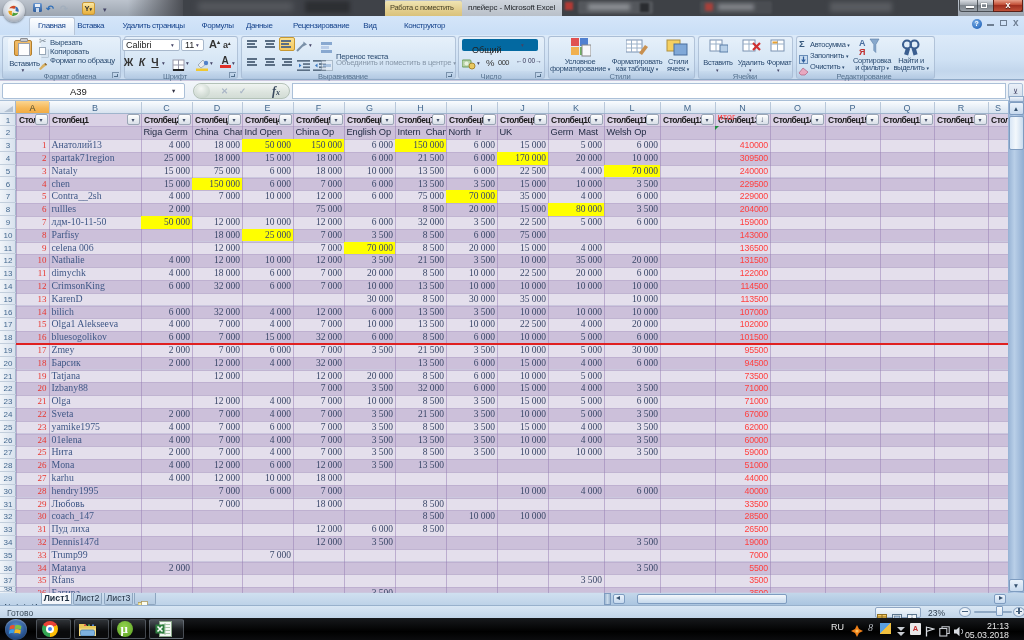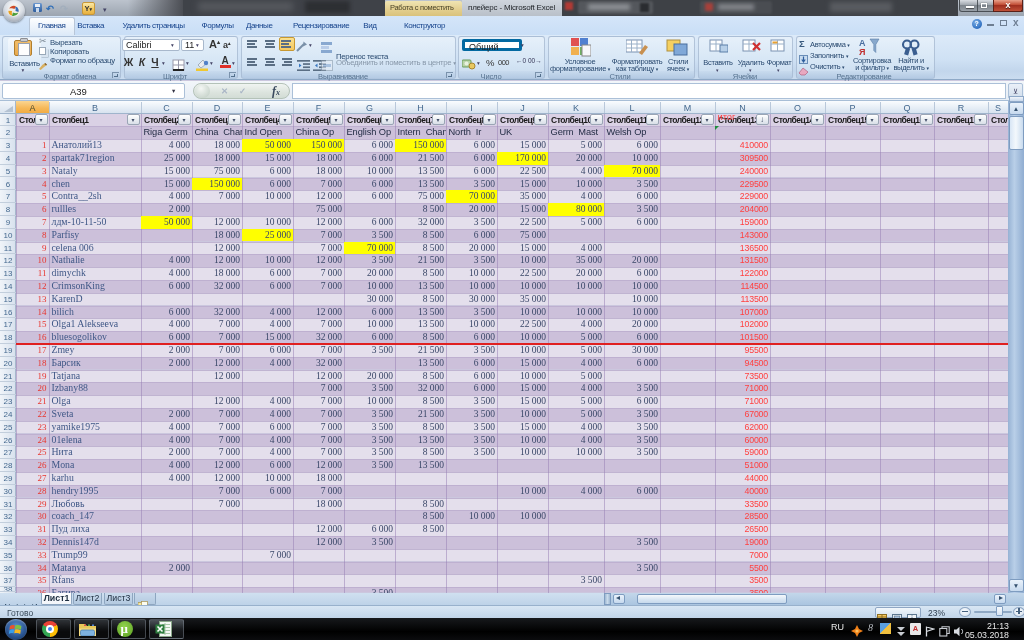--- a/index.html
+++ b/index.html
@@ -191,21 +191,21 @@
       </svg></div>
 <div class="abs gbtn" style="left:336px;top:58px;color:#8898AA">Объединить и поместить в центре <span style="font-size:5.5px">▾</span></div>
 <div class="abs" style="left:112px;top:71.5px;width:6.5px;height:6.5px;border-left:1px solid #7A92AC;border-top:1px solid #7A92AC"></div>
     <div class="abs" style="left:114px;top:73.5px;width:3.5px;height:3.5px;border-right:1.4px solid #54708C;border-bottom:1.4px solid #54708C"></div>
 <div class="abs" style="left:229px;top:71.5px;width:6.5px;height:6.5px;border-left:1px solid #7A92AC;border-top:1px solid #7A92AC"></div>
     <div class="abs" style="left:231px;top:73.5px;width:3.5px;height:3.5px;border-right:1.4px solid #54708C;border-bottom:1.4px solid #54708C"></div>
 <div class="abs" style="left:446px;top:71.5px;width:6.5px;height:6.5px;border-left:1px solid #7A92AC;border-top:1px solid #7A92AC"></div>
     <div class="abs" style="left:448px;top:73.5px;width:3.5px;height:3.5px;border-right:1.4px solid #54708C;border-bottom:1.4px solid #54708C"></div>
 <div class="abs" style="left:535px;top:71.5px;width:6.5px;height:6.5px;border-left:1px solid #7A92AC;border-top:1px solid #7A92AC"></div>
     <div class="abs" style="left:537px;top:73.5px;width:3.5px;height:3.5px;border-right:1.4px solid #54708C;border-bottom:1.4px solid #54708C"></div>
-<div class="abs" style="left:462px;top:38.5px;width:60px;height:12.5px;background:#fff;border:3px solid #0369a1;border-radius:2px;font-size:9px;color:#222;padding-left:4px;line-height:11px">Общий</div>
+<div class="abs" style="left:462px;top:38.5px;width:76px;height:12.5px;background:#fff;border:6px solid #0369a1;border-radius:2px;font-size:9px;color:#222;padding-left:4px;line-height:11px">Общий</div>
 <div class="abs" style="left:521px;top:41.5px;font-size:5.5px;color:#446">▾</div>
 <div class="abs" style="left:462px;top:56px;width:14px;height:12px"><svg width="14" height="12">
         <rect x="0" y="2" width="9" height="7" rx="1" fill="#B8D4A8" stroke="#6A9A5A"></rect>
         <circle cx="4.5" cy="5.5" r="2" fill="#E8F0E0"></circle>
         <circle cx="10" cy="8" r="3" fill="#E8C860" stroke="#A8862E"></circle>
       </svg></div>
 <div class="abs" style="left:477px;top:60px;font-size:5.5px;color:#446">▾</div>
 <div class="abs" style="left:486px;top:56.5px;width:11px;height:11px;font-size:9.5px;color:#333">%</div>
 <div class="abs" style="left:498px;top:58px;width:17px;height:10px;font-size:7.5px;color:#333;letter-spacing:-0.5px">000</div>
 <div class="abs" style="left:516px;top:57px;width:11px;height:10px;font-size:6.5px;color:#335">←0</div>

